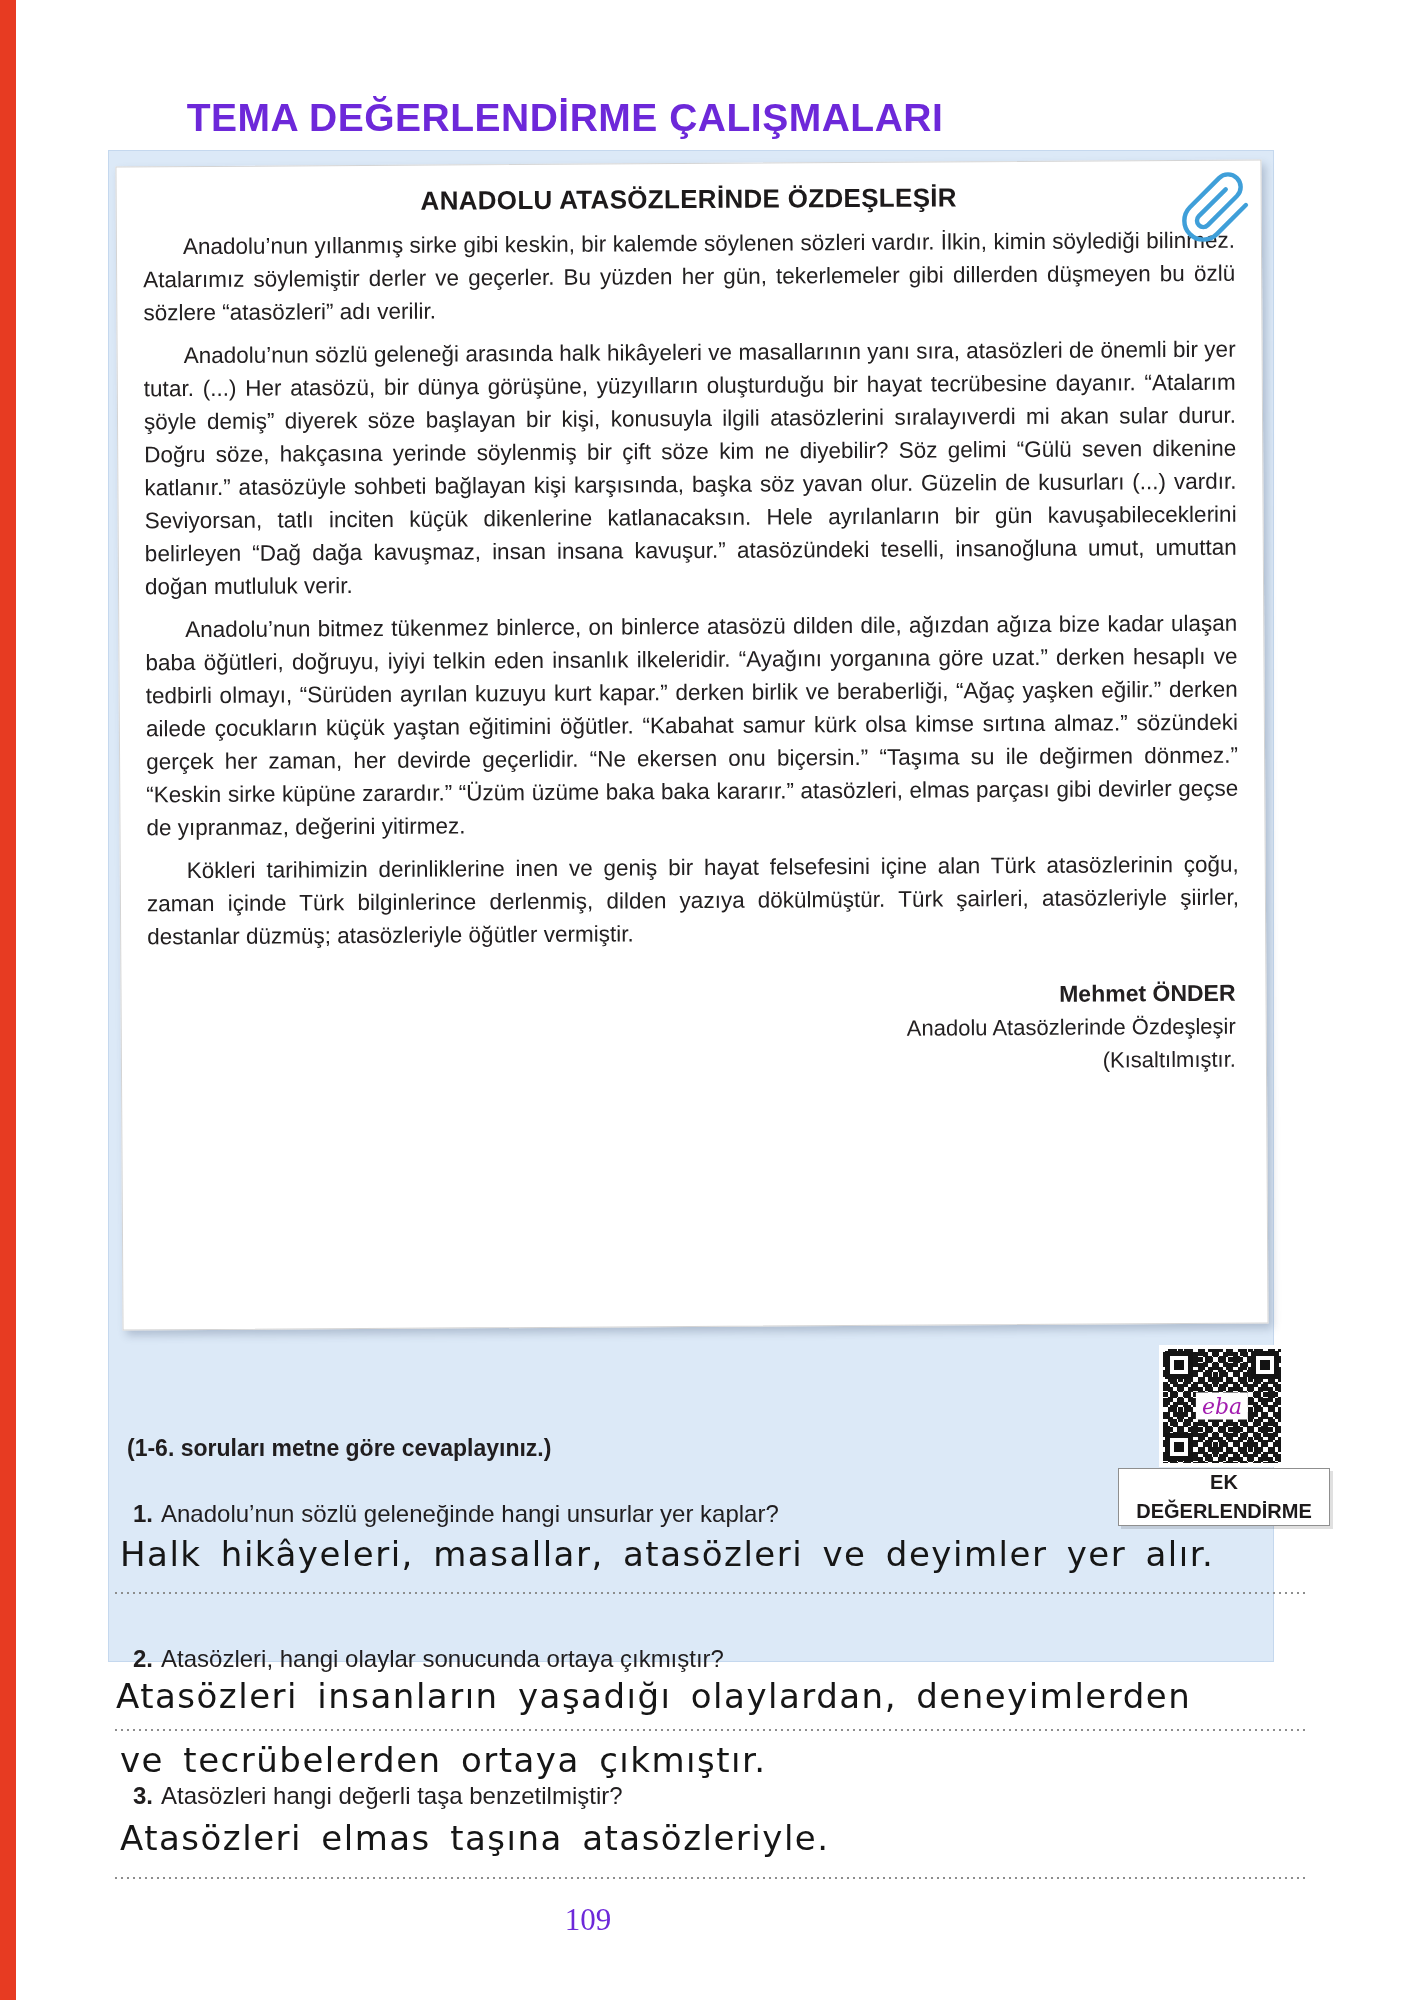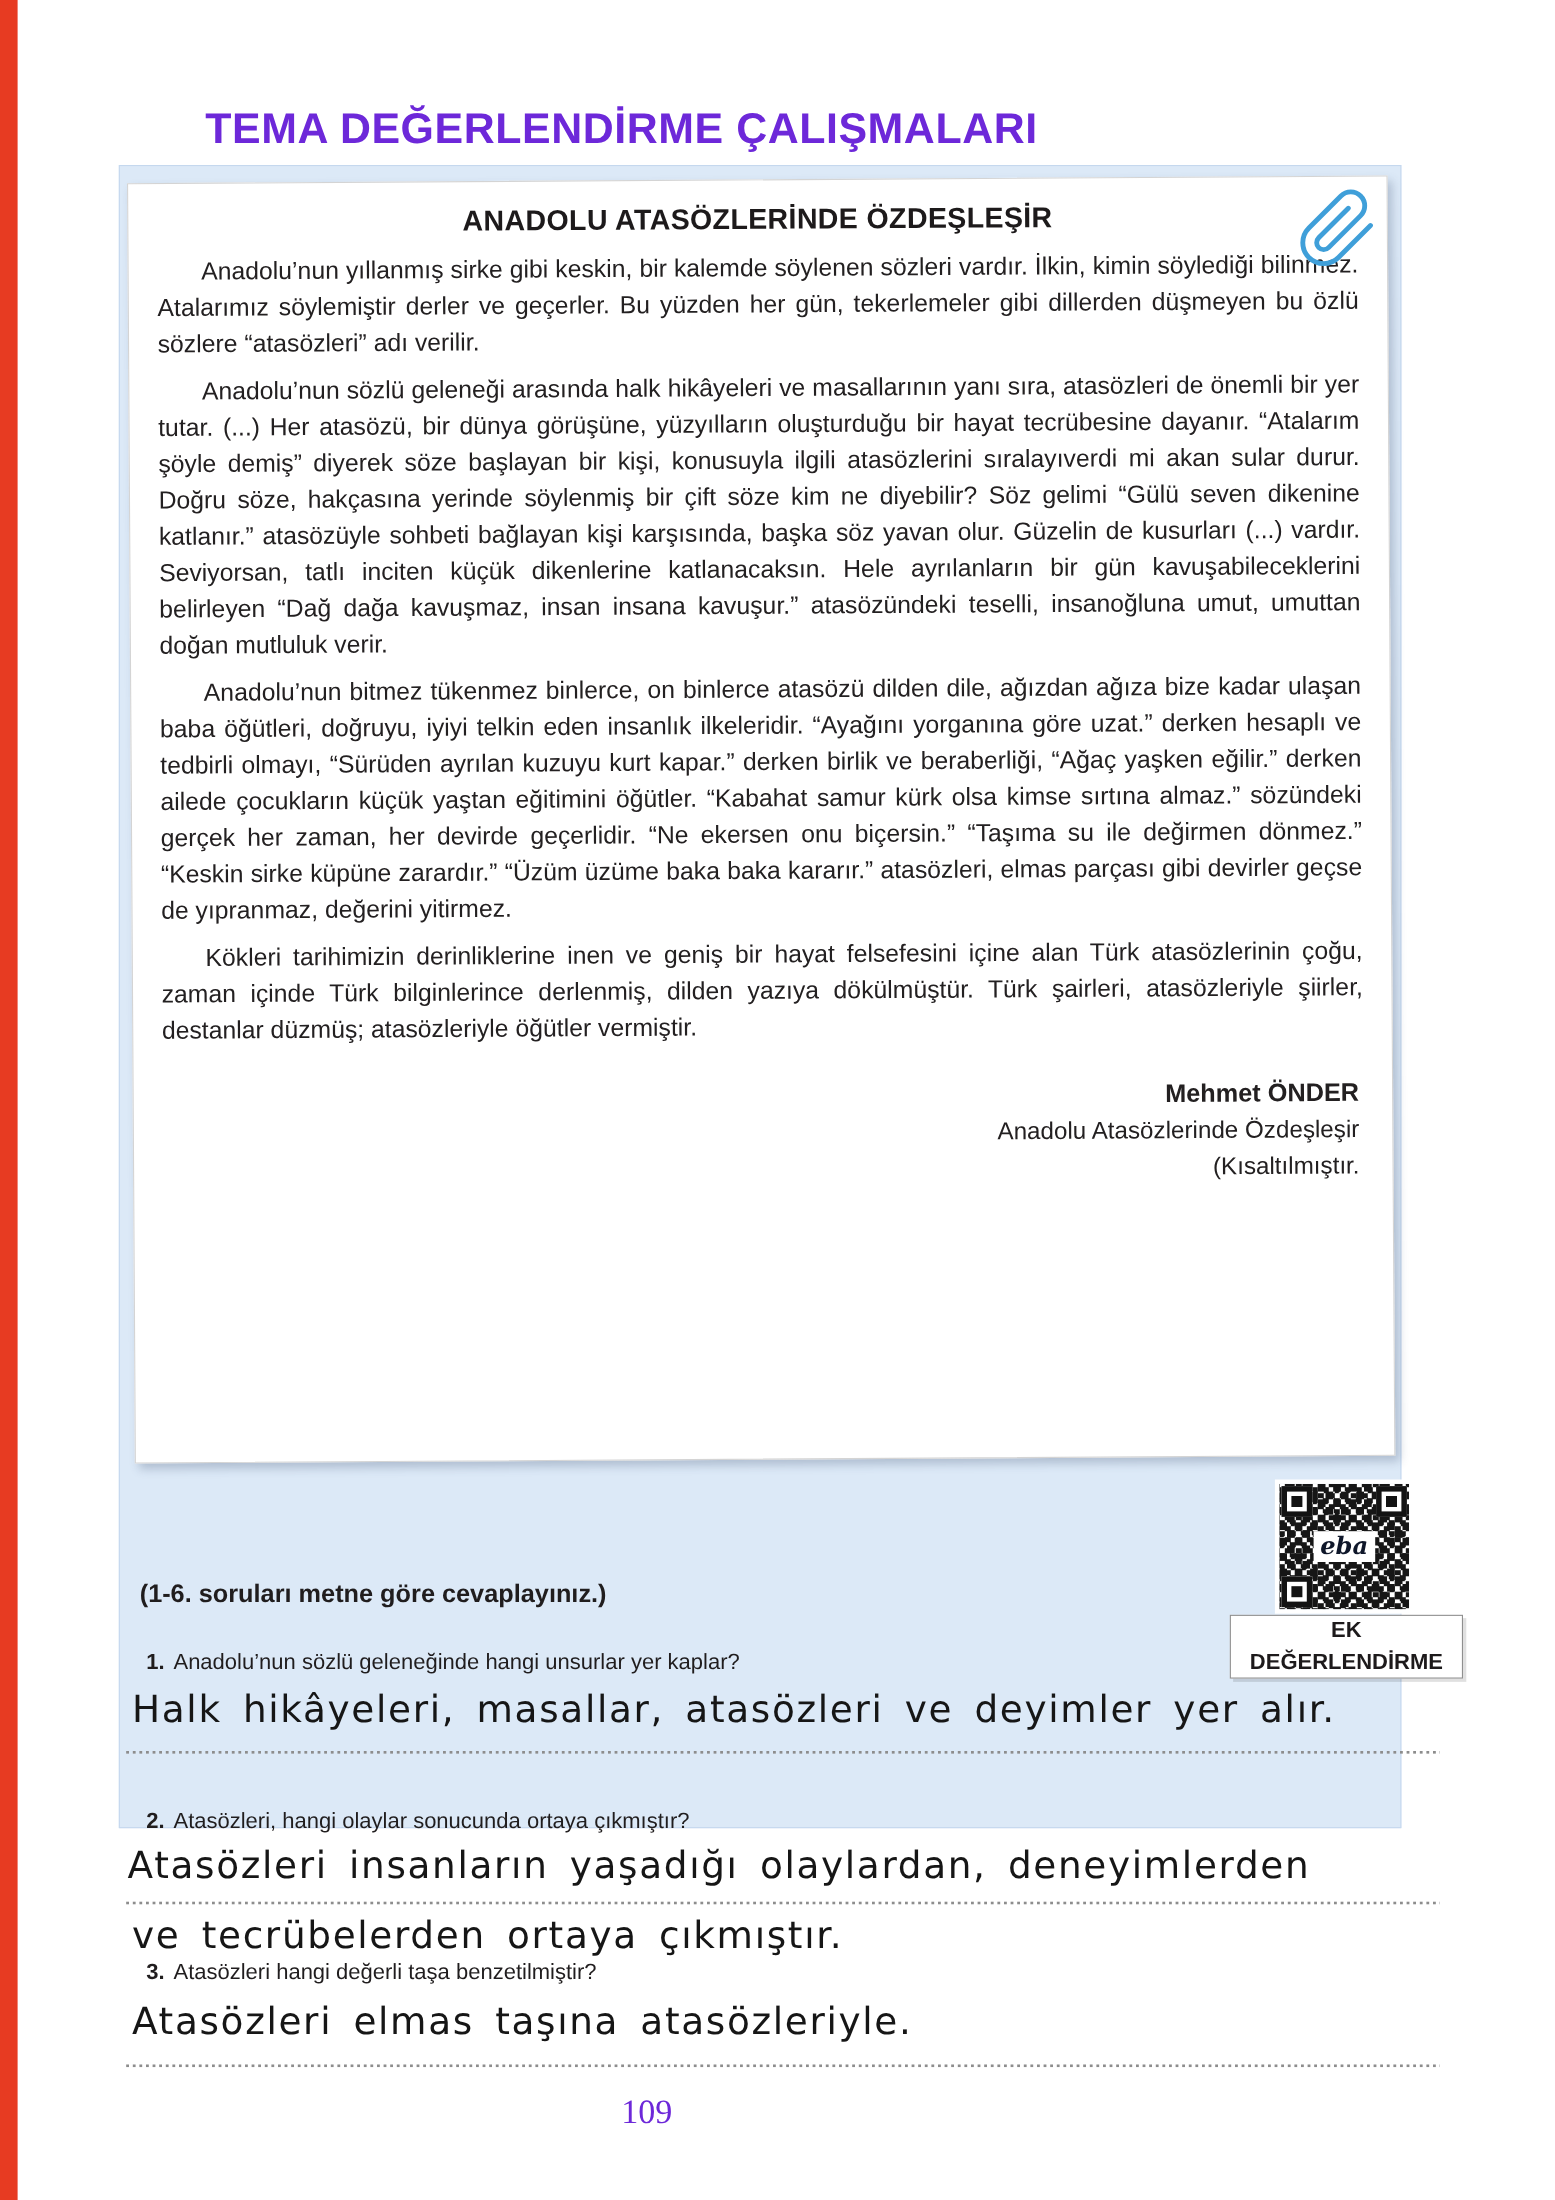--- a/index.html
+++ b/index.html
@@ -55,35 +55,35 @@
     outline:4px solid #ffffff;
   }
   .qr-finder { position:absolute; width:28px; height:28px; border:5px solid #131313; background:#fff; }
   .qr-finder::after { content:""; position:absolute; left:4px; top:4px; width:10px; height:10px; background:#131313; }
   .qr-f-tl { left:2px; top:2px; }
   .qr-f-tr { right:2px; top:2px; }
   .qr-f-bl { left:2px; bottom:2px; }
   .qr-center {
     position:absolute; left:50%; top:50%; transform:translate(-50%,-50%);
     background:#ffffff; padding:1px 6px;
-    font-family:"DejaVu Serif", serif; font-style:italic; font-weight:bold;
-    font-size:22px; color:#0f172a;text-align:center;
+    font-family:"DejaVu Serif", serif; font-style:italic; font-weight:normal;
+    font-size:22px; color:#a21caf;text-align:center;
   }
   .ek-box {
     position:absolute; left:1118px; top:1468px; width:212px; height:58px;
     background:#ffffff; border:1px solid #8f8f8f;
     box-shadow:3px 3px 0 rgba(0,0,0,0.12);
     display:flex; flex-direction:column; align-items:center; justify-content:center;
     font-weight:bold; font-size:20px; line-height:29px; color:#1d1a1b;
   }
   .q-intro {
     position:absolute; left:127px; top:1435px;
     font-size:23px; font-weight:bold; color:#201d1e;
   }
-  .question { position:absolute; font-size:20px; color:#201d1e; white-space:nowrap; }
+  .question { position:absolute; font-size:24px; color:#201d1e; white-space:nowrap; }
   .q-num { font-weight:bold; margin-right:8px; }
   .q1 { left:133px; top:1500px; }
   .q2 { left:133px; top:1645px; }
   .q3 { left:133px; top:1782px; }
   .handwriting {
     position:absolute; font-size:34px; color:#161616;
     letter-spacing:1.5px; word-spacing:7px; white-space:nowrap;
     font-family:"DejaVu Sans", sans-serif;
   }
   .a1  { left:120px; top:1534px; }

